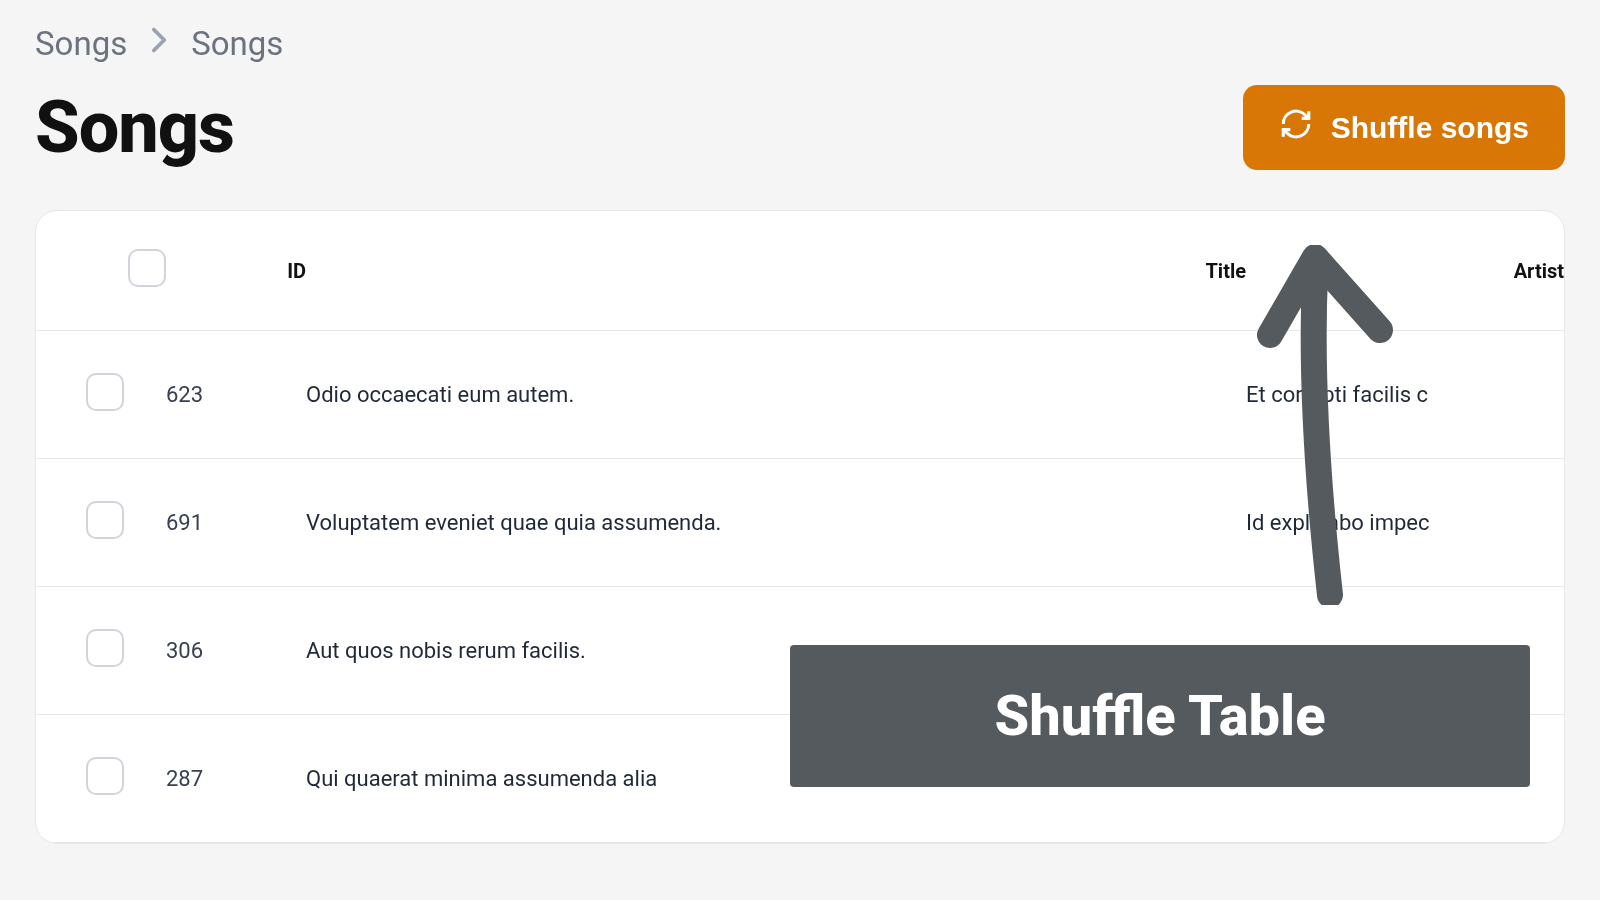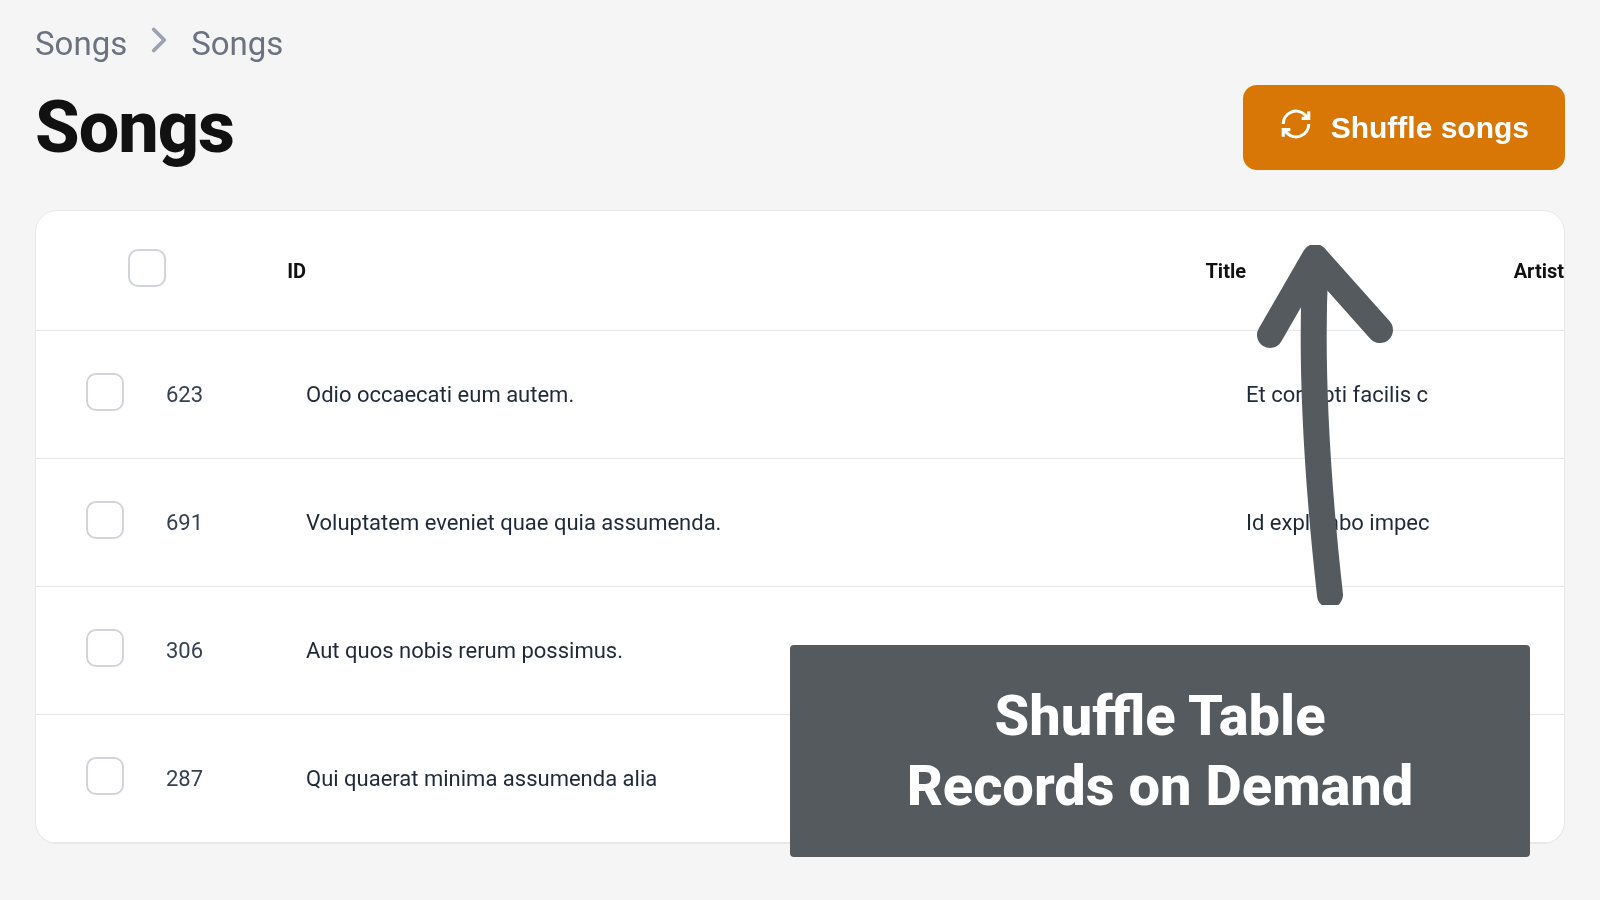--- a/index.html
+++ b/index.html
@@ -175,21 +175,21 @@
         </tr>
         <tr class="tbody-row">
           <td class="col-check"><span class="checkbox"></span></td>
           <td class="col-id">691</td>
           <td class="col-title">Voluptatem eveniet quae quia assumenda.</td>
           <td class="col-artist">Id explicabo impec</td>
         </tr>
         <tr class="tbody-row">
           <td class="col-check"><span class="checkbox"></span></td>
           <td class="col-id">306</td>
-          <td class="col-title">Aut quos nobis rerum possimus.</td>
+          <td class="col-title">Aut quos nobis rerum facilis.</td>
           <td class="col-artist"></td>
         </tr>
         <tr class="tbody-row">
           <td class="col-check"><span class="checkbox"></span></td>
           <td class="col-id">287</td>
           <td class="col-title">Qui quaerat minima assumenda alia</td>
           <td class="col-artist"></td>
         </tr>
       </tbody>
     </table>
@@ -198,14 +198,13 @@
 
 <div class="annotation-arrow">
   <svg width="160" height="360" viewBox="0 0 160 360">
     <path d="M80 350 C 70 260, 60 140, 65 30" stroke="#555a5e" stroke-width="26" fill="none" stroke-linecap="round"></path>
     <path d="M20 90 L65 12 L130 85" stroke="#555a5e" stroke-width="26" fill="none" stroke-linecap="round" stroke-linejoin="round"></path>
   </svg>
 </div>
 
 <div class="annotation-box">
   <div>Shuffle Table</div>
-  <div>Records on Demand</div>
 </div>
 
 </body></html>

